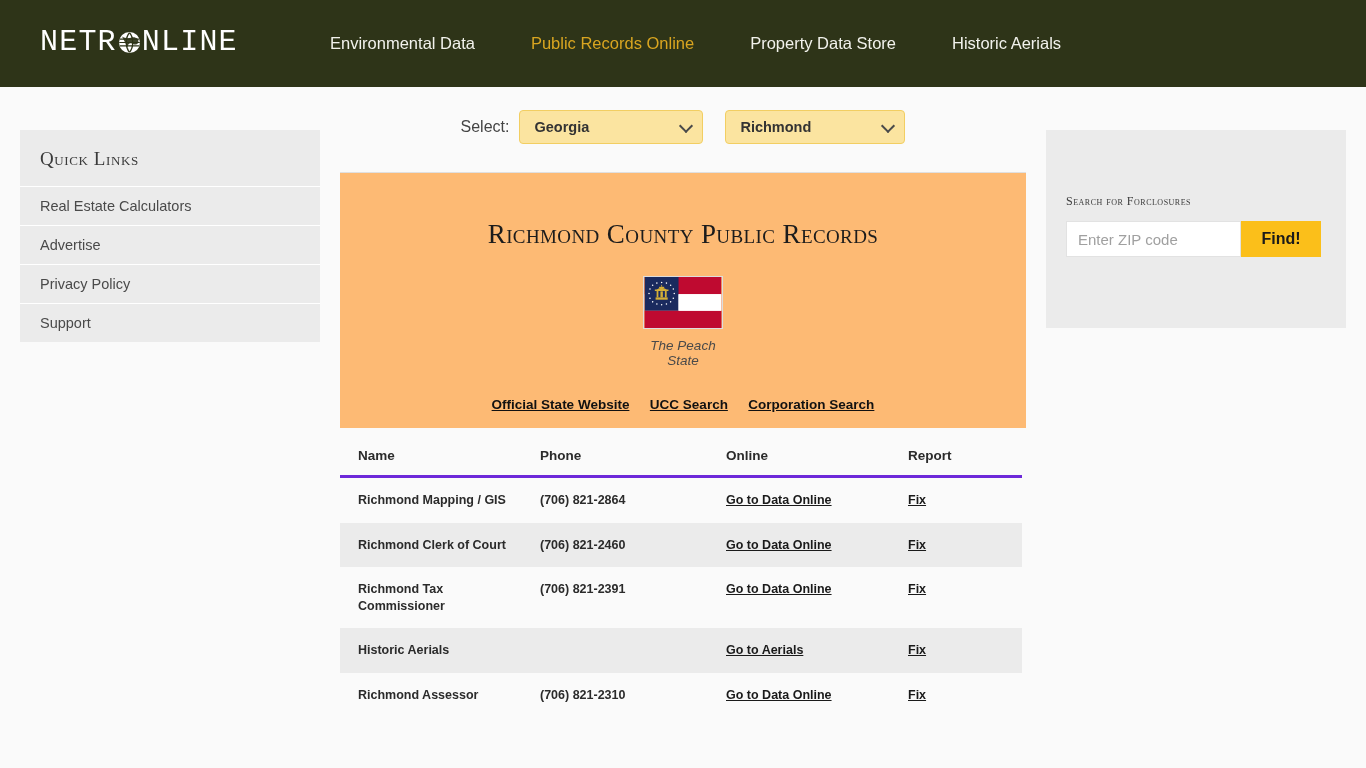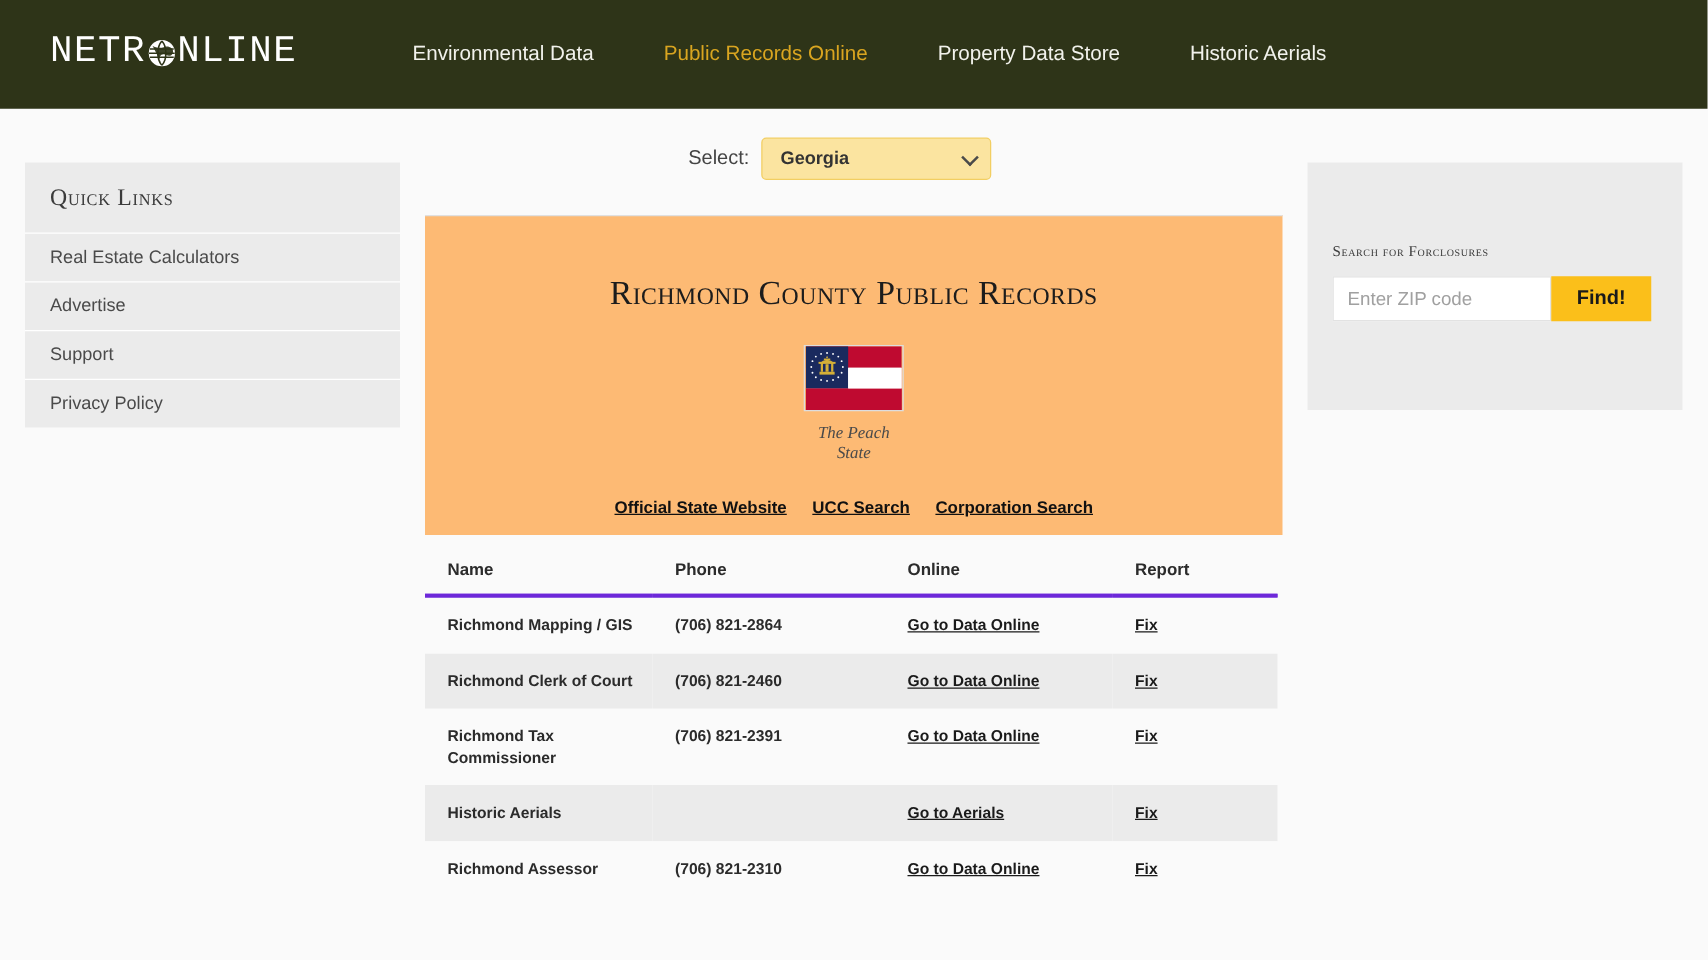--- a/index.html
+++ b/index.html
@@ -211,21 +211,20 @@
     font-variant: small-caps;
     letter-spacing: 0.4px;
     color: #1c1c1c;
     text-align: center;
     padding-top: 28px;
     font-weight: 400;
   }
   .flag-wrap {
     margin: 26px auto 16px auto;
     width: 80px;
-    font-family: Liberation Serif, serif;
   }
   .flag {
     width: 80px;
     height: 53px;
     display: block;
     border: 1px solid #dddddd;
   }
   .flag-caption {
     text-align: center;
     font-style: italic;
@@ -314,28 +313,32 @@
 </div>
 
 <div class="select-bar">
   <span class="select-label">Select:</span>
 
   <div class="sel sel-state">
     <span>Georgia</span>
     <span class="chev"></span>
   </div>
 
+  <div class="sel sel-county">
+    <span>Richmond</span>
+    <span class="chev"></span>
+  </div>
 </div>
 
 <aside class="sidebar-left">
   <div class="sidebar-title">Quick Links</div>
   <a class="sidebar-link">Real Estate Calculators</a>
   <a class="sidebar-link">Advertise</a>
+  <a class="sidebar-link">Privacy Policy</a>
   <a class="sidebar-link">Support</a>
-  <a class="sidebar-link">Privacy Policy</a>
 </aside>
 
 <aside class="sidebar-right">
   <div class="search-title">Search for Forclosures</div>
   <div class="search-row">
     <input class="zip-input" type="text" placeholder="Enter ZIP code" style="">
     <button class="find-btn">Find!</button>
   </div>
 </aside>
 

